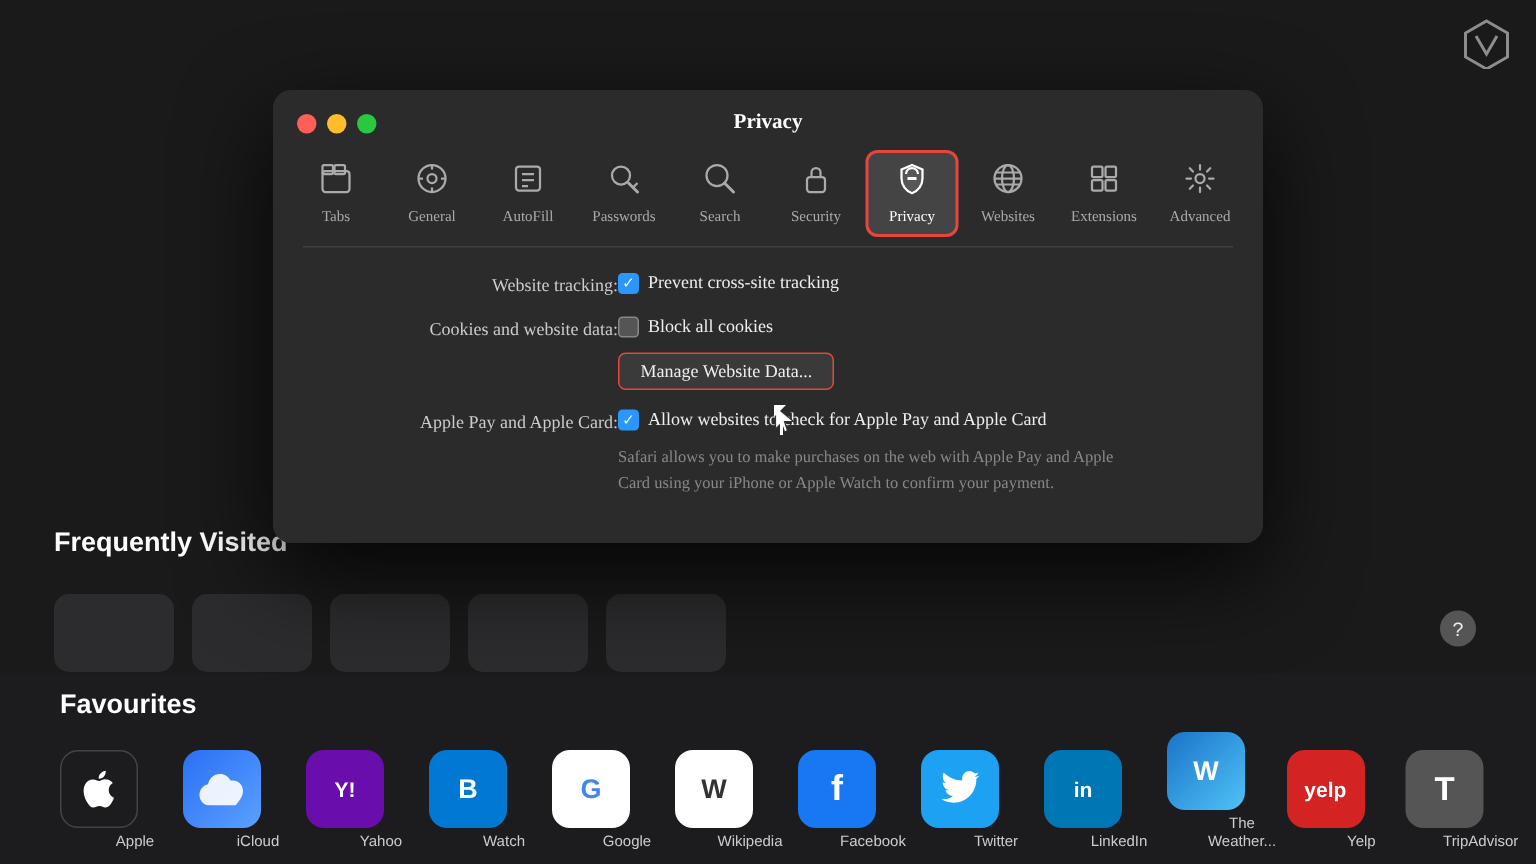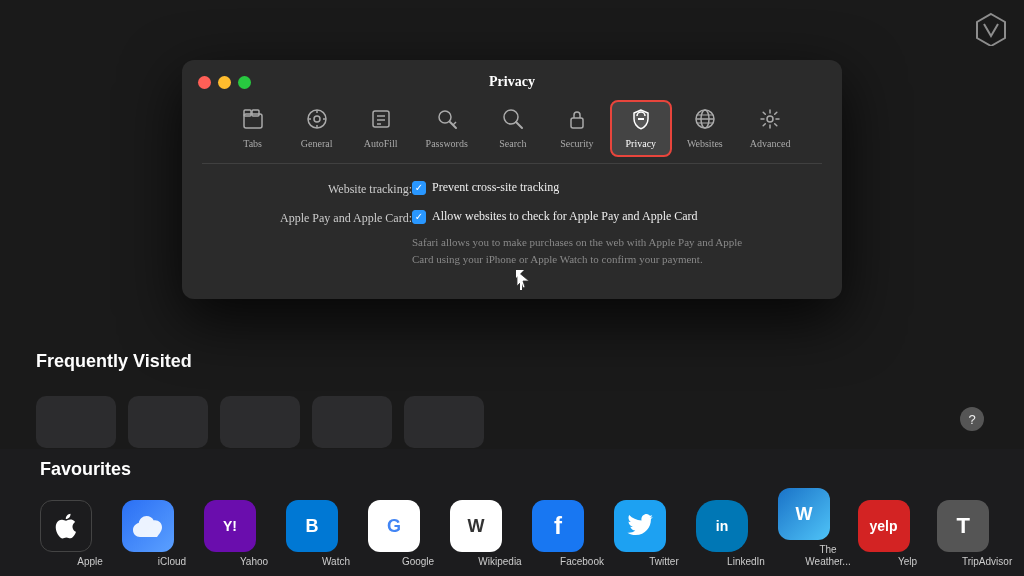--- a/index.html
+++ b/index.html
@@ -378,21 +378,21 @@
     <div class="fav-item">
       <div class="fav-icon" style="background:#1da1f2;">
         <svg width="28" height="24" viewBox="0 0 28 24">
             <path d="M27 3c-1 .5-2 .8-3.2 1 1.1-.7 2-1.8 2.4-3-.4.3-1.1.5-1.8.7-.9-.1-2.2-1.7-3.8-1.7-2.9 0-5.2 2.3-5.2 5.2 0 .4 0 .8.1 1.2C10.6 6.2 6.2 4.2 3.2 1c-.5.8-.7 1.8-.7 2.8 0 1.8.9 3.4 2.3 4.3-.8 0-1.6-.3-2.3-.6v.1c0 2.5 1.8 4.6 4.2 5.1-.4.1-.9.2-1.4.2-.3 0-.7 0-1-.1.7 2.2 2.7 3.8 5 3.8-1.8 1.4-4.1 2.2-6.6 2.2-.4 0-.9 0-1.3-.1 2.4 1.5 5.2 2.4 8.2 2.4 9.9 0 15.3-8.2 15.3-15.3v-.7c1-.8 1.9-1.7 2.6-2.8z" fill="white"></path>
           </svg>
       </div>
       <div class="fav-label">Twitter</div>
     </div>
 
     <div class="fav-item">
-      <div class="fav-icon" style="background:#0077b5;border-radius:20px;">
+      <div class="fav-icon" style="background:#0077b5;">
         <span style="color:white;font-weight:bold;font-size:14px;">in</span>
       </div>
       <div class="fav-label">LinkedIn</div>
     </div>
 
     <div class="fav-item">
       <div class="fav-icon" style="background:linear-gradient(135deg,#1a73c8,#4fc3f7);">
         <span style="color:white;font-weight:bold;font-size:18px;">W</span>
       </div>
       <div class="fav-label">The Weather...</div>
@@ -524,20 +524,31 @@
               <circle cx="11" cy="11" r="9" stroke="#aaa" stroke-width="1.5"></circle>
               <ellipse cx="11" cy="11" rx="4" ry="9" stroke="#aaa" stroke-width="1.5"></ellipse>
               <line x1="2" y1="11" x2="20" y2="11" stroke="#aaa" stroke-width="1.5"></line>
               <line x1="3" y1="7" x2="19" y2="7" stroke="#aaa" stroke-width="1.2"></line>
               <line x1="3" y1="15" x2="19" y2="15" stroke="#aaa" stroke-width="1.2"></line>
             </svg>
         </div>
         <div class="tab-label">Websites</div>
       </div>
 
+      <div class="toolbar-tab">
+        <div class="tab-icon">
+          <svg width="22" height="22" viewBox="0 0 22 22" fill="none">
+              <rect x="3" y="3" width="7" height="7" rx="1" stroke="#aaa" stroke-width="1.5"></rect>
+              <rect x="12" y="3" width="7" height="7" rx="1" stroke="#aaa" stroke-width="1.5"></rect>
+              <rect x="3" y="12" width="7" height="7" rx="1" stroke="#aaa" stroke-width="1.5"></rect>
+              <rect x="12" y="12" width="7" height="7" rx="1" stroke="#aaa" stroke-width="1.5"></rect>
+            </svg>
+        </div>
+        <div class="tab-label">Extensions</div>
+      </div>
 
       <div class="toolbar-tab">
         <div class="tab-icon">
           <svg width="22" height="22" viewBox="0 0 22 22" fill="none">
               <circle cx="11" cy="11" r="3" stroke="#aaa" stroke-width="1.5"></circle>
               <path d="M11 2v3M11 17v3M2 11h3M17 11h3M4.2 4.2l2.1 2.1M15.7 15.7l2.1 2.1M4.2 17.8l2.1-2.1M15.7 6.3l2.1-2.1" stroke="#aaa" stroke-width="1.5" stroke-linecap="round"></path>
             </svg>
         </div>
         <div class="tab-label">Advanced</div>
       </div>
@@ -550,20 +561,32 @@
       <div class="setting-row">
         <div class="setting-label">Website tracking:</div>
         <div class="setting-controls">
           <div class="checkbox-row">
             <div class="checkbox checked"></div>
             <div class="checkbox-label">Prevent cross-site tracking</div>
           </div>
         </div>
       </div>
 
+      <div class="setting-row">
+        <div class="setting-label">Cookies and website data:</div>
+        <div class="setting-controls">
+          <div class="checkbox-row">
+            <div class="checkbox"></div>
+            <div class="checkbox-label">Block all cookies</div>
+          </div>
+          <div style="display:inline-block;">
+            <div class="manage-btn">Manage Website Data...</div>
+          </div>
+        </div>
+      </div>
 
       <div class="setting-row">
         <div class="setting-label">Apple Pay and Apple Card:</div>
         <div class="setting-controls">
           <div class="checkbox-row">
             <div class="checkbox checked"></div>
             <div class="checkbox-label">Allow websites to check for Apple Pay and Apple Card</div>
           </div>
           <div class="description-text">Safari allows you to make purchases on the web with Apple Pay and Apple Card using your iPhone or Apple Watch to confirm your payment.</div>
         </div>

